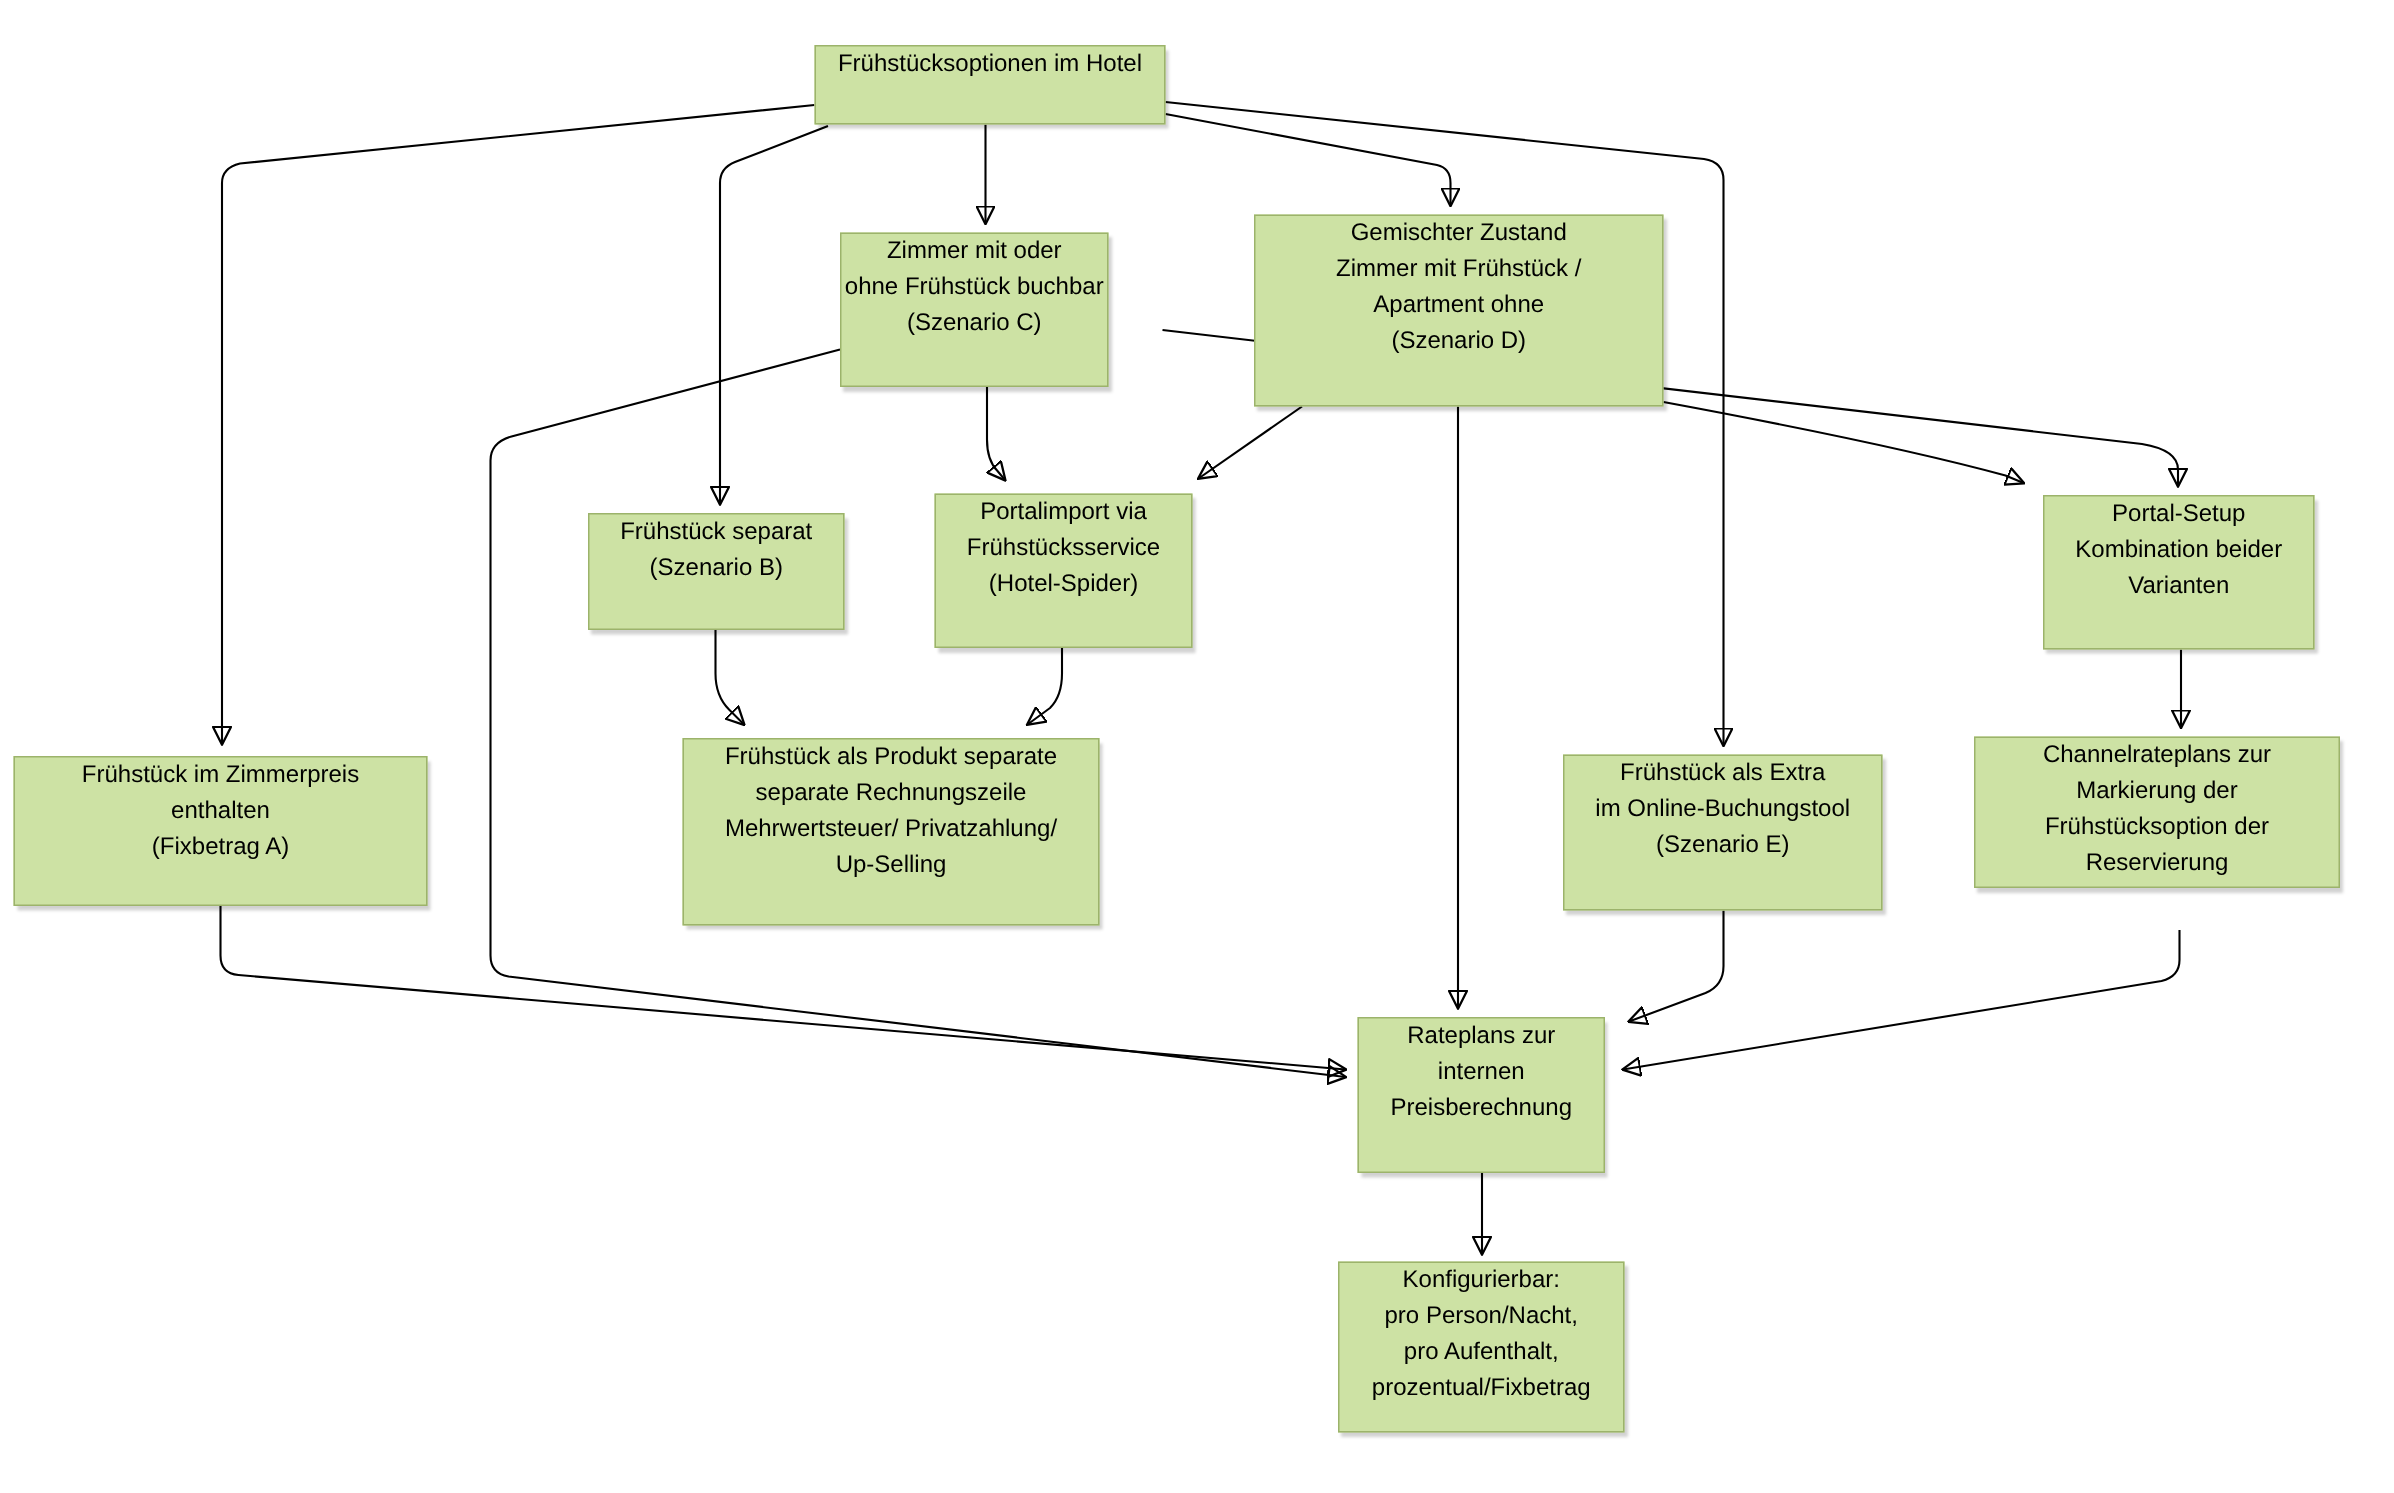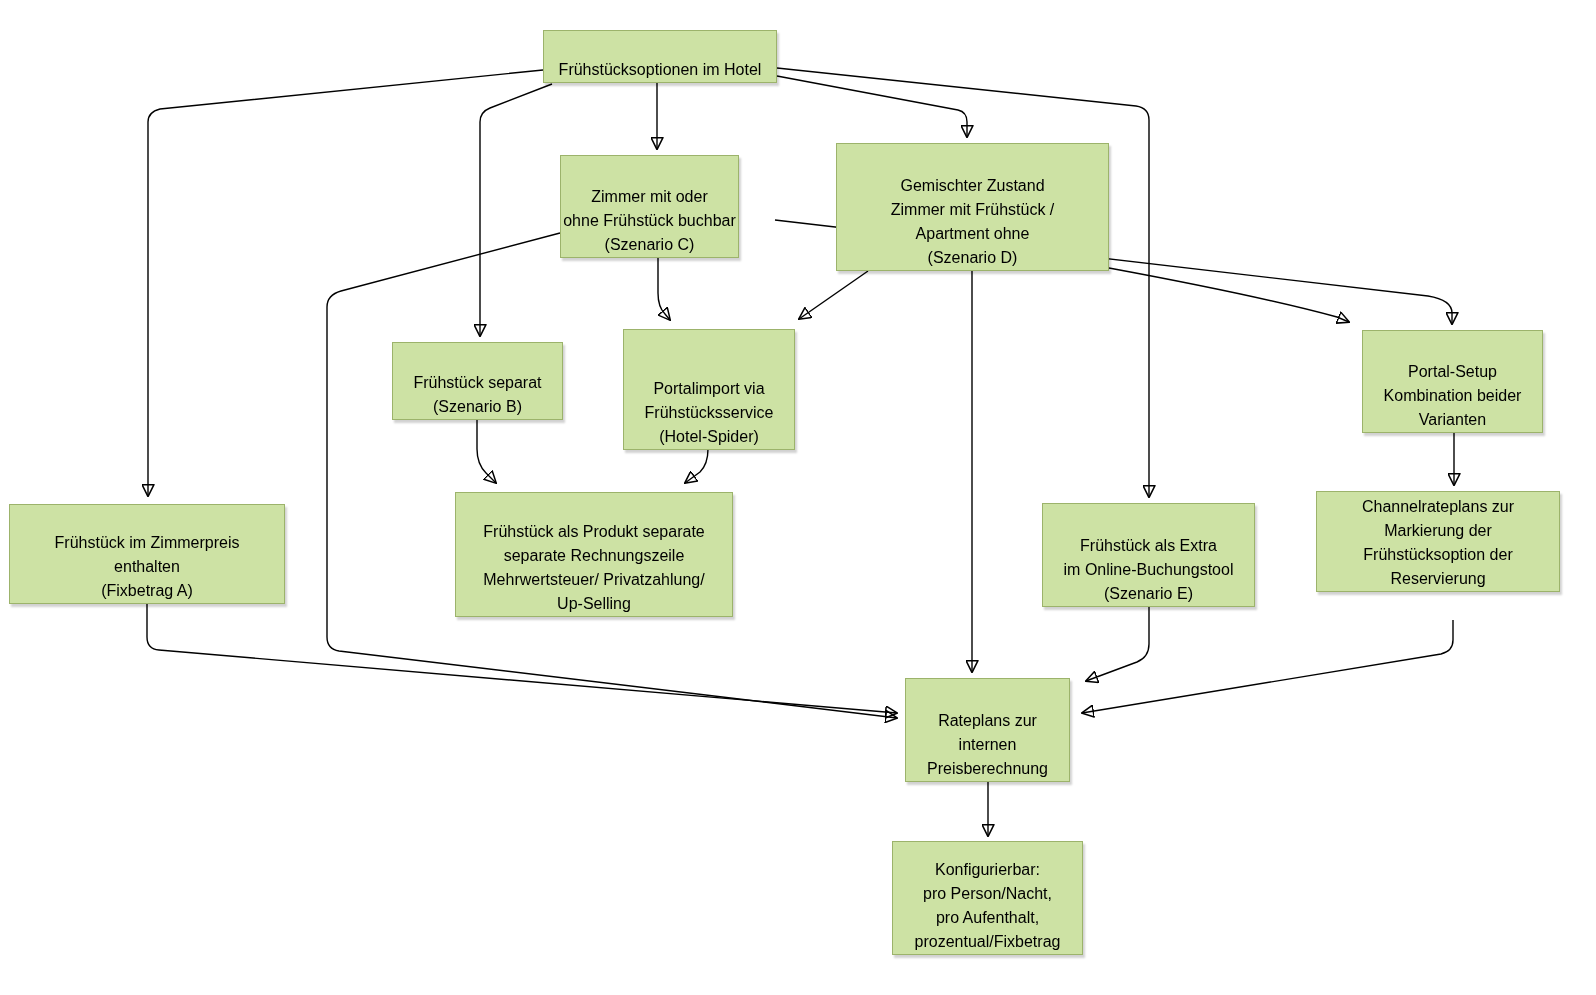--- a/index.html
+++ b/index.html
@@ -6,21 +6,21 @@
   .canvas{
     position:relative;width:1596px;height:995px;background:#ffffff;overflow:hidden;
     font-family:"Liberation Sans","DejaVu Sans",sans-serif;
   }
   .edges{position:absolute;left:0;top:0;width:1596px;height:995px;z-index:1;}
   .edges path{fill:none;stroke:#000000;stroke-width:1.4;stroke-linejoin:round;}
   .node{
     position:absolute;z-index:2;box-sizing:border-box;
     background:#cde2a4;border:1px solid #9cb36b;
     box-shadow:2px 3px 2px rgba(0,0,0,0.18);
-    display:flex;flex-direction:column;align-items:center;justify-content:flex-end;
+    display:flex;flex-direction:column;align-items:center;justify-content:flex-start;
     text-align:center;color:#000000;font-size:16px;line-height:24px;
   }
   .node span{display:block;white-space:nowrap;}
 </style>
 </head>
 <body>
 
 <div class="canvas">
 
   <svg class="edges" width="1596" height="995" viewBox="0 0 1596 995" xmlns="http://www.w3.org/2000/svg">
@@ -64,21 +64,21 @@
     <span>Zimmer mit Frühstück /</span>
     <span>Apartment ohne</span>
     <span>(Szenario D)</span>
   </div>
 
   <div class="node" style="left:392px;top:342px;width:171px;height:78px">
     <span>Frühstück separat</span>
     <span>(Szenario B)</span>
   </div>
 
-  <div class="node" style="left:623px;top:329px;width:172px;height:121px">
+  <div class="node" style="left:623px;top:329px;width:172px;height:103px">
     <span>Portalimport via</span>
     <span>Frühstücksservice</span>
     <span>(Hotel-Spider)</span>
   </div>
 
   <div class="node" style="left:1362px;top:330px;width:181px;height:103px">
     <span>Portal-Setup</span>
     <span>Kombination beider</span>
     <span>Varianten</span>
   </div>

